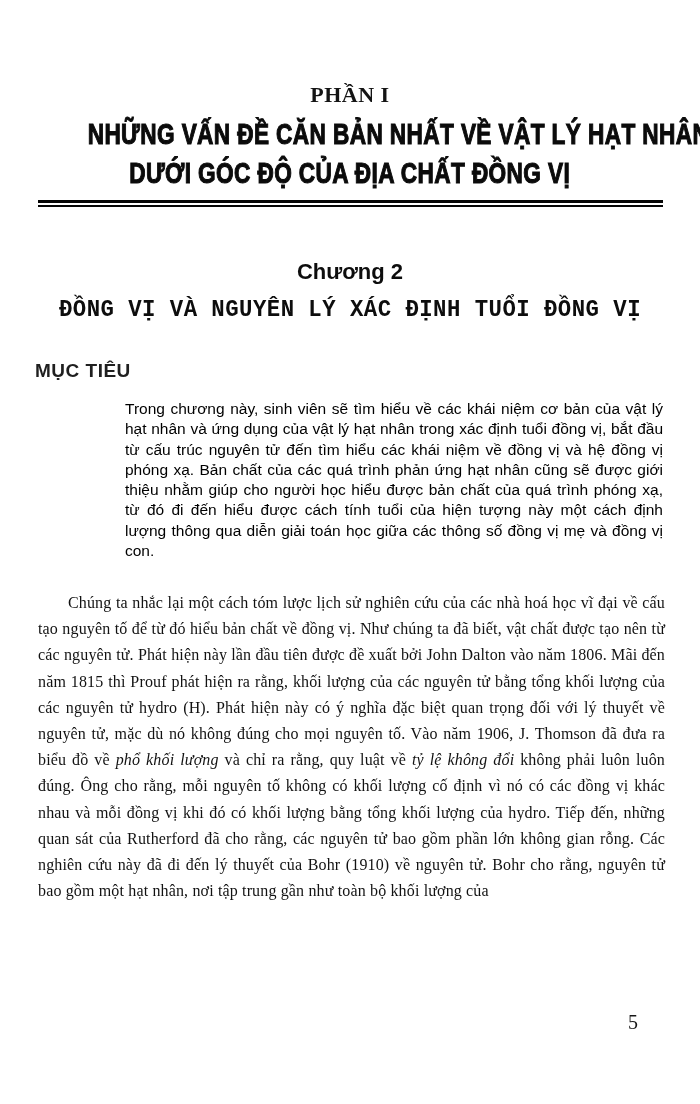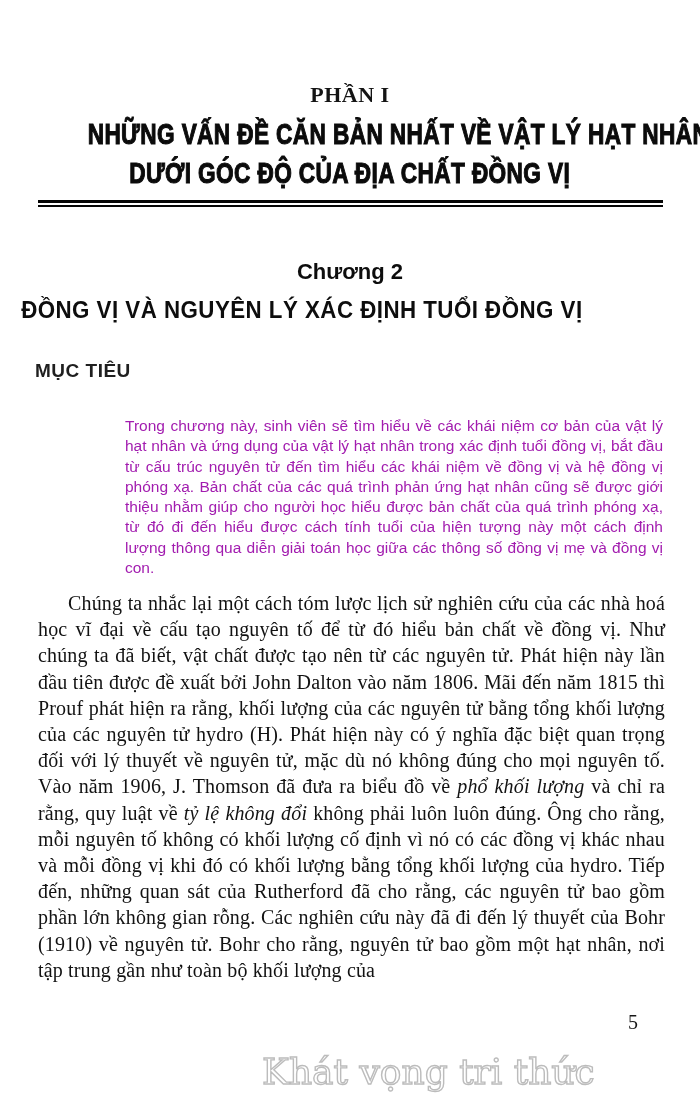--- a/index.html
+++ b/index.html
@@ -45,52 +45,53 @@
   
   .chapter-label {
     position: absolute; top: 259px; left: 0; width: 100%;
     text-align: center;
     font-family: "Liberation Sans", sans-serif;
     font-weight: bold; font-size: 22px;
     color: #0d0d0d;
   }
   .chapter-title {
     position: absolute; top: 294px; left: 0; width: 100%;
-    font-family: Liberation Sans, sans-serif;
+    text-align: center;
+    font-family: Liberation Mono, monospace;
     font-weight: bold;
     color: #0d0d0d;
   }
   .chapter-title .line {
     display: inline-block; white-space: nowrap;
     font-size: 24px; line-height: 32px;
     transform: scaleX(0.93);
     letter-spacing: 0.5px;
   }
 
   
   .section-heading {
     position: absolute; top: 360px; left: 35px;
     font-family: "Liberation Sans", sans-serif;
     font-weight: bold; font-size: 19px;
     color: #1f1f1f;
     letter-spacing: 0.5px;
   }
   .objectives {
-    position: absolute; top: 416px; left: 125px; width: 538px;
+    position: absolute; top: 399px; left: 125px; width: 538px;
     font-family: "Liberation Sans", sans-serif;
     font-size: 15.5px; line-height: 20.3px;
     text-align: justify;
-    color: #a21caf;
+    color: #000000;
   }
 
   
   .body-paragraph {
     position: absolute; top: 590px; left: 38px; width: 627px;
     font-family: "Liberation Serif", serif;
-    font-size: 20px; line-height: 26.2px;
+    font-size: 16px; line-height: 26.2px;
     letter-spacing: 0.15px;
     text-align: justify;
     text-indent: 30px;
     color: #121212;
   }
   .body-paragraph .it { font-style: italic; }
 
   
   .watermark {
     position: absolute; left: 0; top: 0; width: 100%; height: 100%;
@@ -144,18 +145,17 @@
 
   <div class="section-heading">MỤC TIÊU</div>
 
   <div class="objectives">Trong chương này, sinh viên sẽ tìm hiểu về các khái niệm cơ bản của vật lý hạt nhân và ứng dụng của vật lý hạt nhân trong xác định tuổi đồng vị, bắt đầu từ cấu trúc nguyên tử đến tìm hiểu các khái niệm về đồng vị và hệ đồng vị phóng xạ. Bản chất của các quá trình phản ứng hạt nhân cũng sẽ được giới thiệu nhằm giúp cho người học hiểu được bản chất của quá trình phóng xạ, từ đó đi đến hiểu được cách tính tuổi của hiện tượng này một cách định lượng thông qua diễn giải toán học giữa các thông số đồng vị mẹ và đồng vị con.</div>
 
   <div class="body-paragraph">
     <span>Chúng ta nhắc lại một cách tóm lược lịch sử nghiên cứu của các nhà hoá học vĩ đại về cấu tạo nguyên tố để từ đó hiểu bản chất về đồng vị. Như chúng ta đã biết, vật chất được tạo nên từ các nguyên tử. Phát hiện này lần đầu tiên được đề xuất bởi John Dalton vào năm 1806. Mãi đến năm 1815 thì Prouf phát hiện ra rằng, khối lượng của các nguyên tử bằng tổng khối lượng của các nguyên tử hydro (H). Phát hiện này có ý nghĩa đặc biệt quan trọng đối với lý thuyết về nguyên tử, mặc dù nó không đúng cho mọi nguyên tố. Vào năm 1906, J. Thomson đã đưa ra biểu đồ về </span><span class="it">phổ khối lượng</span><span> và chỉ ra rằng, quy luật về </span><span class="it">tỷ lệ không đổi</span><span> không phải luôn luôn đúng. Ông cho rằng, mỗi nguyên tố không có khối lượng cố định vì nó có các đồng vị khác nhau và mỗi đồng vị khi đó có khối lượng bằng tổng khối lượng của hydro. Tiếp đến, những quan sát của Rutherford đã cho rằng, các nguyên tử bao gồm phần lớn không gian rỗng. Các nghiên cứu này đã đi đến lý thuyết của Bohr (1910) về nguyên tử. Bohr cho rằng, nguyên tử bao gồm một hạt nhân, nơi tập trung gần như toàn bộ khối lượng của</span>
   </div>
 
   <div class="watermark">
-    <div class="watermark-sub">Khát vọng tri thức</div>
   </div>
 
   <div class="page-number">5</div>
 
 </div>
 
 </body></html>

